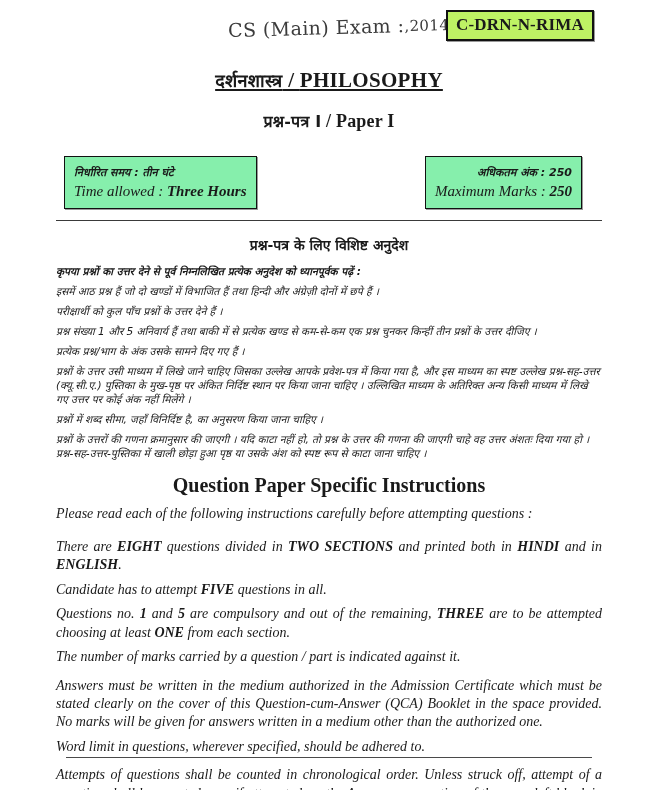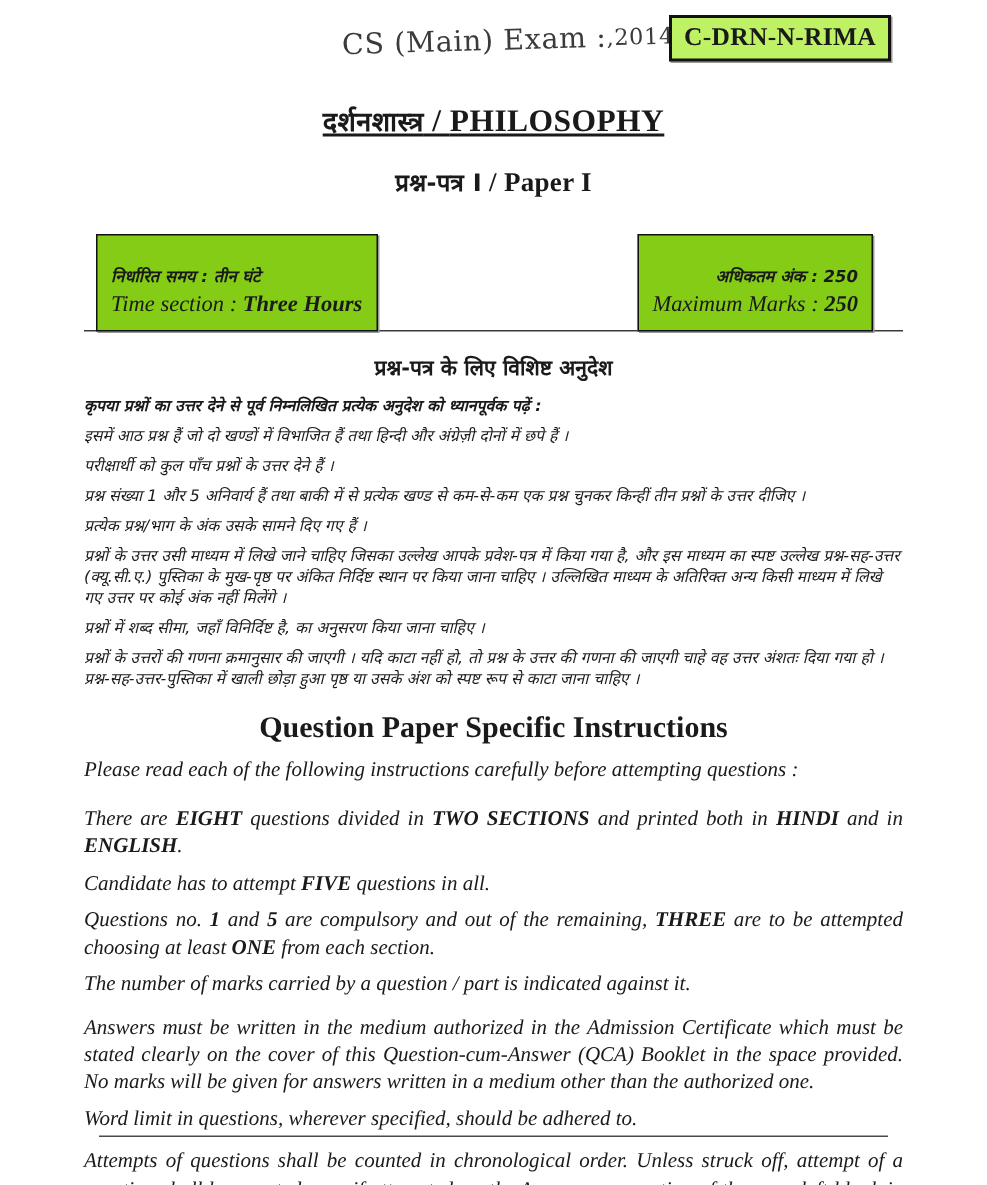--- a/index.html
+++ b/index.html
@@ -90,22 +90,22 @@
   
   .boxes {
     position: relative;
     margin-top: 24px;
     height: 50px;
   }
   .info-box {
     position: absolute;
     border: 1px solid #111;
     box-shadow: 1px 1px 0 #9a9a9a;
-    padding: 20px 9px 5px 9px;
-    background: #84cc16;
+    padding: 8px 9px 5px 9px;
+    background: #86efac;
     line-height: 1.45;
   }
   .info-box.left { left: 8px; top: 0; }
   .info-box.right { right: 20px; top: 0; text-align: right; }
   .info-box .l-hi {
     font-family: "DejaVu Sans", sans-serif;
     font-size: 11px;
     font-style: italic;
     font-weight: bold;
     white-space: nowrap;
@@ -198,21 +198,21 @@
     <span class="hi">दर्शनशास्त्र</span><span> / </span><span>PHILOSOPHY</span>
   </div>
 
   <div class="title-sub">
     <span class="hi">प्रश्न-पत्र I</span><span> / </span><span>Paper I</span>
   </div>
 
   <div class="boxes">
     <div class="info-box left">
       <div class="l-hi">निर्धारित समय : तीन घंटे</div>
-      <div class="l-en"><span>Time section : </span><b>Three Hours</b></div>
+      <div class="l-en"><span>Time allowed : </span><b>Three Hours</b></div>
     </div>
     <div class="info-box right">
       <div class="l-hi">अधिकतम अंक : 250</div>
       <div class="l-en"><span>Maximum Marks : </span><b>250</b></div>
     </div>
   </div>
 
   <hr class="rule top-rule">
 
   <div class="hi-head">प्रश्न-पत्र के लिए विशिष्ट अनुदेश</div>

